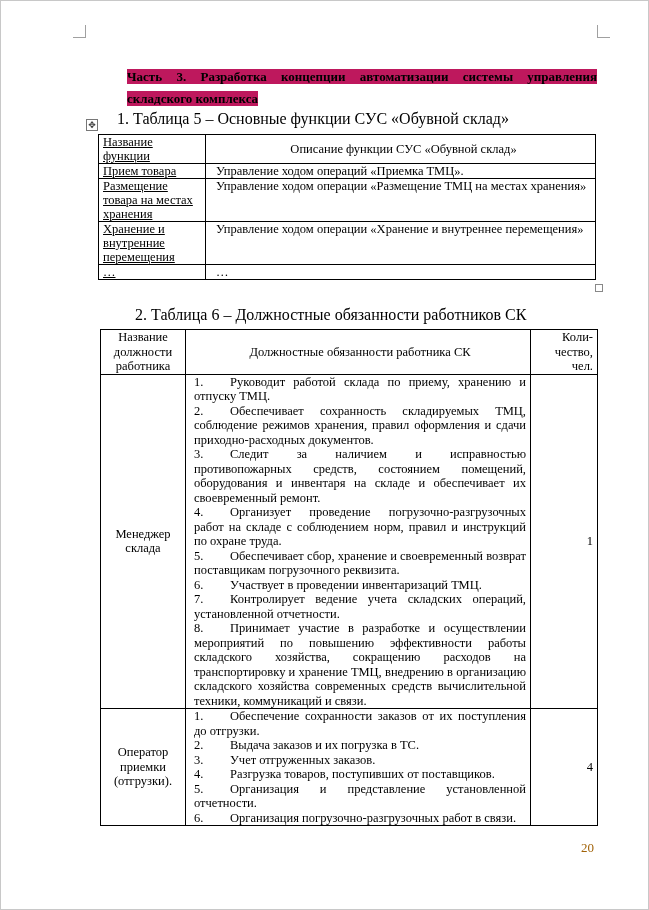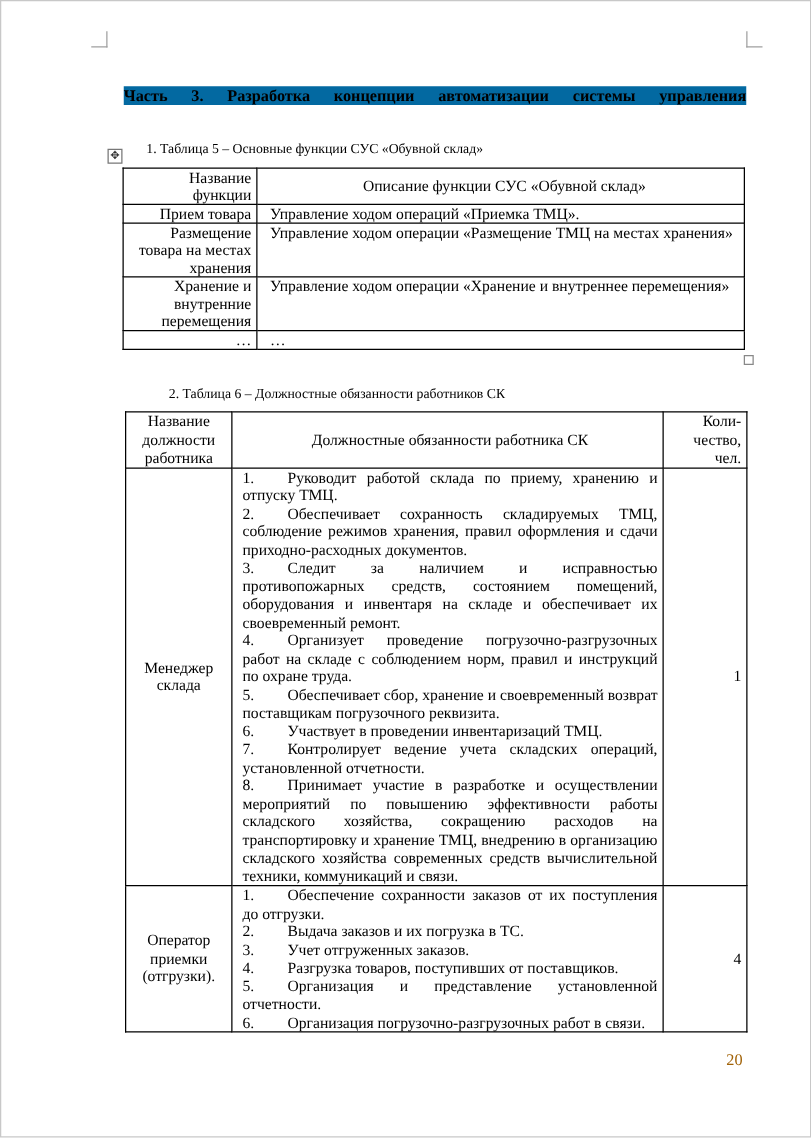--- a/index.html
+++ b/index.html
@@ -19,45 +19,45 @@
   }
   .corner { position: absolute; width: 12px; height: 12px; }
   .corner.tl { left: 72px; top: 24px; border-right: 1px solid #a0a0a0; border-bottom: 1px solid #a0a0a0; }
   .corner.tr { left: 596px; top: 24px; border-left: 1px solid #a0a0a0; border-bottom: 1px solid #a0a0a0; }
 
   .heading {
     position: absolute; left: 98px; top: 65px; width: 498px;
     font-size: 13px; font-weight: bold; line-height: 22px;
     text-align: justify; text-align-last: justify;
   }
-  .heading .hl { background: #0369a1; }
+  .heading .hl { background: #be185d; margin-left: 28px; }
   .heading .line2 { text-align-last: left; display: block; }
 
   .caption {
-    position: absolute; font-size: 11px; line-height: 16px;
+    position: absolute; font-size: 16px; line-height: 16px;
   }
   .cap1 { left: 116px; top: 110px; }
   .cap2 { left: 134px; top: 306px; }
 
   .move-handle {
     position: absolute; left: 85px; top: 118px; width: 10px; height: 10px;
     border: 1px solid #777; background: #fff;
     font-size: 9px; line-height: 10px; text-align: center; color: #333;
     font-family: "DejaVu Sans", sans-serif;
   }
   .resize-handle {
     position: absolute; left: 594px; top: 283px; width: 6px; height: 6px;
     border: 1px solid #888; background: #fff;
   }
 
   table { border-collapse: collapse; position: absolute; font-size: 12.5px; }
   td, th { border: 1px solid #000; padding: 0 4px; vertical-align: top; font-weight: normal; }
   .t5 { left: 97px; top: 133px; width: 498px; }
   .t5 td { line-height: 14px; }
-  .t5 .c1 { width: 98px; text-align: right; }
+  .t5 .c1 { width: 98px; text-align: left; text-decoration: underline; }
   .t5 .c2 { text-align: justify; padding-left: 10px; margin-top: 15px; }
 
   .t6 { left: 99px; top: 328px; width: 498px; }
   .t6 td { line-height: 14.5px; }
   .t6 .c1 { width: 76px; text-align: center; vertical-align: middle; }
   .t6 .c2 { text-align: justify; padding-left: 8px; padding-right: 4px; }
   .t6 .c3 { width: 58px; text-align: right; vertical-align: middle; }
   .t6 .hdr td { vertical-align: middle; }
   .item { display: block; text-align: justify; }
   .item .num { display: inline-block; width: 36px; }
@@ -69,20 +69,21 @@
 </style>
 </head>
 <body>
 
 <div class="page">
   <div class="corner tl"></div>
   <div class="corner tr"></div>
 
   <div class="heading">
     <span class="hl">Часть 3. Разработка концепции автоматизации системы управления</span>
+    <span class="line2"><span class="hl">складского комплекса</span></span>
   </div>
 
   <div class="move-handle">✥</div>
   <div class="caption cap1">1. Таблица 5 – Основные функции СУС «Обувной склад»</div>
 
   <table class="t5">
     <tbody>
         <tr>
       <td class="c1">Название функции</td>
       <td class="c2" style="text-align:center; vertical-align:middle;">Описание функции СУС «Обувной склад»</td>

